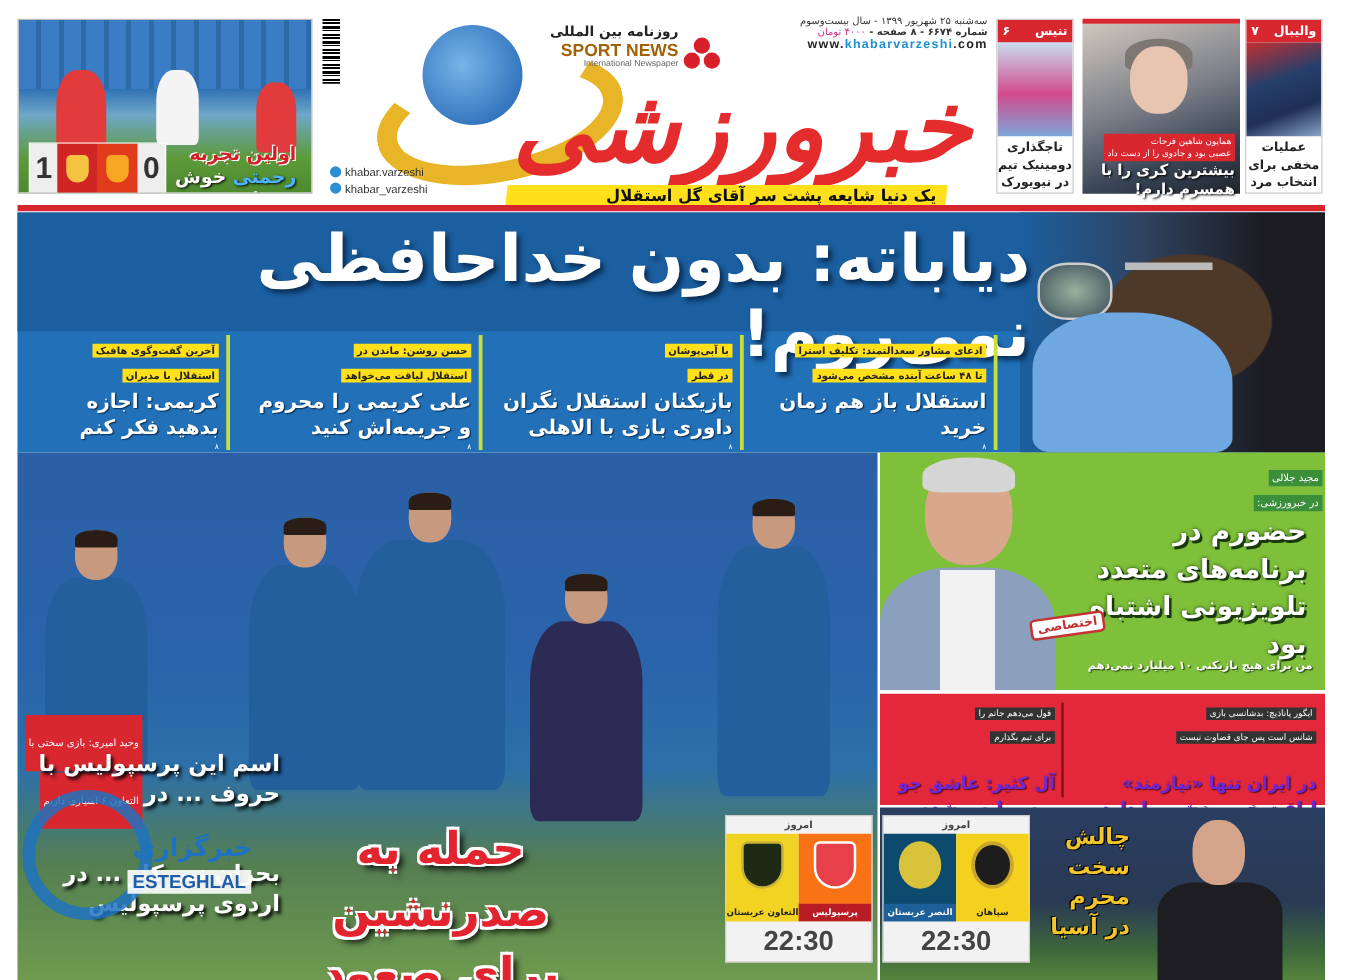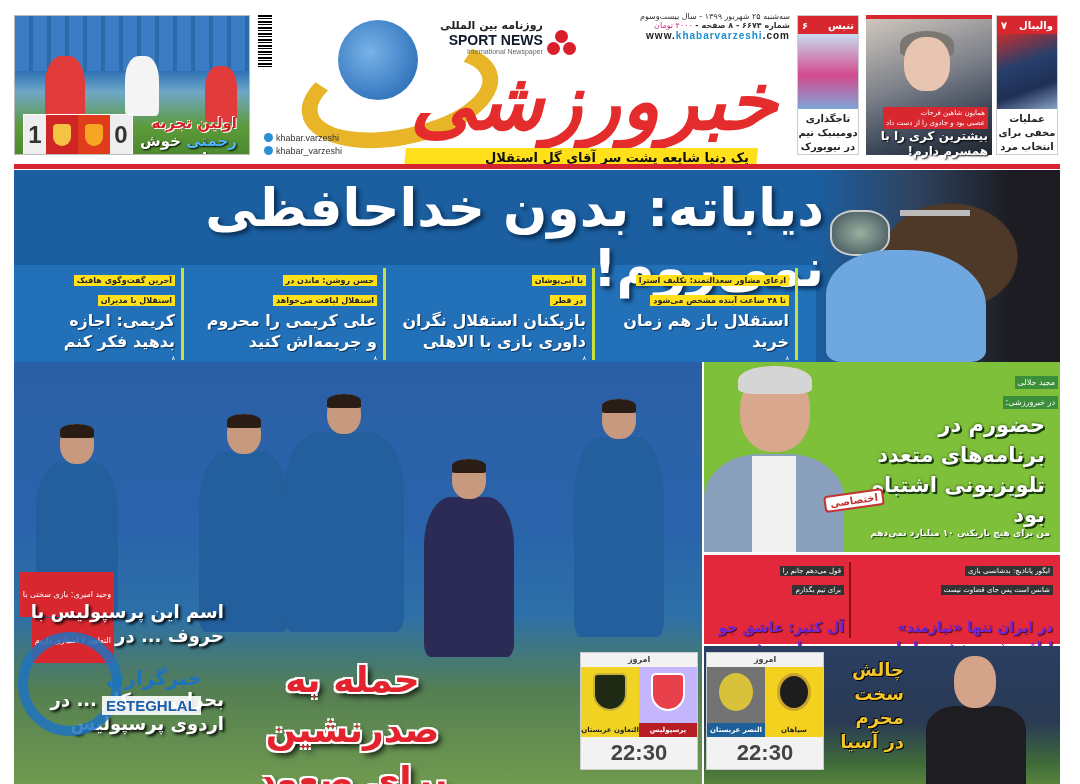--- a/index.html
+++ b/index.html
@@ -21,21 +21,21 @@
 
 #barcode{left:258px;top:15px;width:14px;height:52px;background:repeating-linear-gradient(180deg,#000 0 2px,#fff 2px 3px,#000 3px 4px,#fff 4px 6px)}
 
 #globe{left:338px;top:20px;width:80px;height:80px;border-radius:50%;background:radial-gradient(circle at 40% 40%,#78b3e8,#1a5fae);}
 #ring{left:300px;top:45px;width:200px;height:100px;border-radius:50%;border:16px solid #e8b428;border-top-color:transparent;transform:rotate(-12deg)}
 #logo-text{left:410px;top:55px;font:bold italic 80px "DejaVu Sans",sans-serif;color:#e52c2c;letter-spacing:-4px;direction:rtl}
 #trefoil{left:547px;top:30px;width:30px;height:26px}
 #trefoil span{position:absolute;width:13px;height:13px;border-radius:50%;background:#d81f2a}
 #sportnews{left:440px;top:19px;text-align:right}
 #sportnews .fa{font:bold 11px "DejaVu Sans",sans-serif;color:#222;direction:rtl}
-#sportnews .en{font:bold 14px "Liberation Sans",sans-serif;color:#0f172a}
+#sportnews .en{font:bold 14px "Liberation Sans",sans-serif;color:#a16207}
 #sportnews .sub{font:7px "Liberation Sans",sans-serif;color:#666}
 #issue{left:605px;top:12px;width:185px;text-align:right;direction:rtl}
 #issue .l1{font:8px "DejaVu Sans",sans-serif;color:#333}
 #issue .l2{font:8px "DejaVu Sans",sans-serif;color:#333}
 #issue .l2 span{color:#d0308c}
 #issue .url{font:bold 10px "Liberation Sans",sans-serif;color:#222;direction:ltr;letter-spacing:1px}
 #issue .url span{color:#1a8fd2}
 #social{left:264px;top:132px;font:9px "Liberation Sans",sans-serif;color:#333;line-height:13px}
 #social .ic{display:inline-block;width:9px;height:9px;border-radius:50%;background:#2c8fd6;margin-right:3px;vertical-align:-1px}
 
@@ -256,21 +256,21 @@
 </div>
 <div id="train-head" class="abs">حمله به صدرنشین برای صعود</div>
 
 <div id="match1" class="match">
   <div class="lbl">امروز</div>
   <div class="teams">
     <div class="team" style="background:#f1d323">
         <div class="crest" style="background:#1e2a14;border:2px solid #c8b23a"></div>
         <div class="nm" style="background:#f1d323;color:#222">التعاون عربستان</div>
       </div>
-    <div class="team" style="background:#c4b5fd">
+    <div class="team" style="background:#f97316">
         <div class="crest" style="background:#e8404a;border:2px solid #fff"></div>
         <div class="nm" style="background:#b81c25;color:#fff">پرسپولیس</div>
       </div>
   </div>
   <div class="time">22:30</div>
 </div>
 
 <div id="wm" class="abs">
   <div class="circ"></div>
   <div class="t1">خبرگزاری</div>
@@ -306,21 +306,21 @@
 </div>
 
 <div id="ref" class="abs">
   <div class="body"></div>
   <div class="hd"></div>
 </div>
 <div id="ref-head" class="abs">چالش سخت محرم در آسیا</div>
 <div id="match2" class="match">
   <div class="lbl">امروز</div>
   <div class="teams">
-    <div class="team" style="background:#737373">
+    <div class="team" style="background:#0c4a6e">
         <div class="crest" style="background:#d8c23b;border-radius:50%"></div>
         <div class="nm" style="background:#1d5f98;color:#fff">النصر عربستان</div>
       </div>
     <div class="team" style="background:#f5d11f">
         <div class="crest" style="background:#1d1d1d;border:3px solid #c9a52b;border-radius:50%"></div>
         <div class="nm" style="background:#f5d11f;color:#222">سپاهان</div>
       </div>
   </div>
   <div class="time">22:30</div>
 </div>

